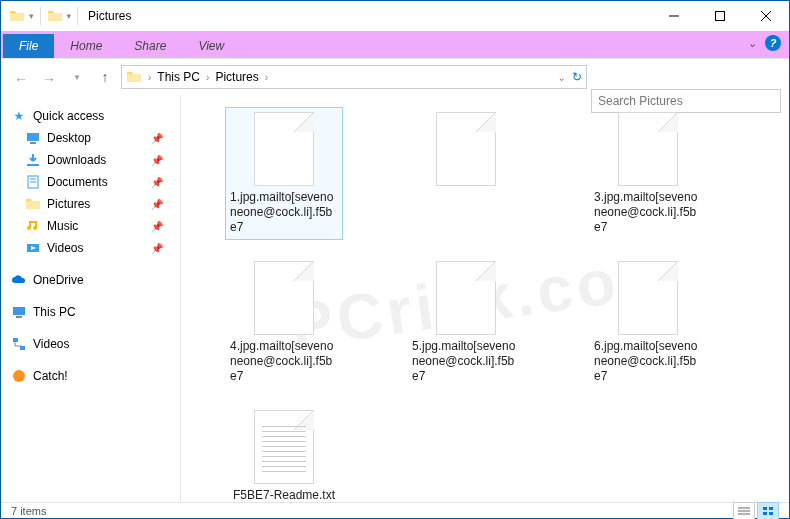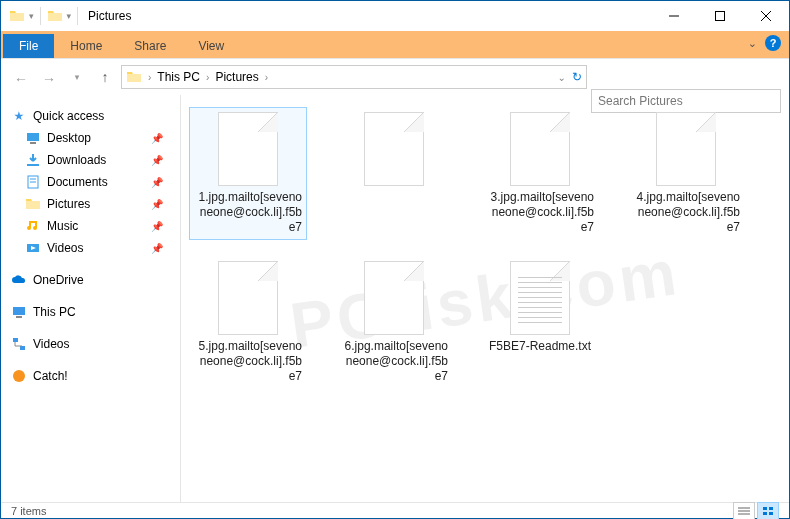--- a/index.html
+++ b/index.html
@@ -5,21 +5,21 @@
 * { margin: 0; padding: 0; box-sizing: border-box; font-family: "Segoe UI", Tahoma, sans-serif; }
 body { background: #f0f0f0; display: flex; justify-content: center; align-items: center; min-height: 100vh; }
 .window { width: 790px; height: 519px; background: #fff; border: 1px solid #005a9e; display: flex; flex-direction: column; }
 .titlebar { height: 30px; display: flex; align-items: center; background: #fff; }
 .titlebar .qat { display: flex; align-items: center; padding-left: 8px; gap: 4px; }
 .titlebar .title { flex: 1; padding-left: 8px; font-size: 12px; color: #000; display: flex; align-items: center; }
 .titlebar .controls { display: flex; }
 .titlebar .controls .btn { width: 46px; height: 30px; display: flex; align-items: center; justify-content: center; font-size: 11px; color: #000; }
 .qat-sep { width: 1px; height: 18px; background: #ddd; margin: 0 2px; }
 .folderico { width: 16px; height: 16px; }
-.ribbon { height: 28px; background: #fdba74; display: flex; align-items: flex-end; border-bottom: 1px solid #e5e5e5; padding-left: 2px; position: relative; }
+.ribbon { height: 28px; background: #f0abfc; display: flex; align-items: flex-end; border-bottom: 1px solid #e5e5e5; padding-left: 2px; position: relative; font-style: italic; }
 .ribbon .filetab { background: #1979ca; color: #fff; font-size: 12px; padding: 5px 16px; }
 .ribbon .tab { font-size: 12px; color: #444; padding: 5px 16px; }
 .ribbon .right { position: absolute; right: 8px; top: 4px; display: flex; gap: 8px; align-items: center; }
 .helpico { width: 16px; height: 16px; border-radius: 50%; background: #0078d7; color: #fff; font-size: 11px; display: flex; align-items: center; justify-content: center; font-weight: bold; }
 .navbar { height: 36px; display: flex; align-items: center; padding: 4px 8px; gap: 4px; background: #fff; }
 .navbtn { width: 24px; height: 24px; display: flex; align-items: center; justify-content: center; color: #999; font-size: 14px; }
 .navbtn.active { color: #555; }
 .addressbar { flex: 1; height: 24px; border: 1px solid #ccc; display: flex; align-items: center; padding: 0 4px; font-size: 12px; gap: 6px; }
 .addressbar .crumb { display: flex; align-items: center; gap: 4px; }
 .addressbar .ch { color: #888; font-size: 10px; }
@@ -27,21 +27,21 @@
 .refresh { color: #0078d7; }
 .searchbox { width: 190px; height: 24px; border: 1px solid #ccc; display: flex; align-items: center; padding: 0 6px; font-size: 12px; color: #777; gap: 6px; margin-top: 48px; }
 .body { flex: 1; display: flex; overflow: hidden; }
 .sidebar { width: 180px; border-right: 1px solid #e5e5e5; padding: 10px 4px; overflow-y: auto; font-size: 12px; }
 .sidebar .group { margin-bottom: 10px; }
 .sidebar .item { display: flex; align-items: center; padding: 3px 4px 3px 20px; gap: 6px; white-space: nowrap; }
 .sidebar .item.head { padding-left: 6px; }
 .sidebar .item .pin { margin-left: auto; color: #888; font-size: 10px; padding-right: 8px; }
 .sidebar .ico { width: 16px; height: 16px; display: inline-flex; align-items: center; justify-content: center; }
 .content { flex: 1; padding: 12px 8px; display: flex; flex-wrap: wrap; align-content: flex-start; gap: 16px 28px; overflow-y: auto; position: relative; }
-.fileitem { width: 118px; display: flex; flex-direction: column; align-items: center; text-align: right; font-size: 12px; color: #222; padding: 4px; border: 1px solid transparent; }
+.fileitem { width: 118px; display: flex; flex-direction: column; align-items: center; text-align: left; font-size: 12px; color: #222; padding: 4px; border: 1px solid transparent; margin-left: 36px; }
 .fileitem.selected { border: 1px solid #99d1ff; background: #cce8ff40; }
 .fileicon { width: 60px; height: 74px; position: relative; margin-bottom: 4px; }
 .fileicon .page { position: absolute; inset: 0; background: #fff; border: 1px solid #d8d8d8; }
 .fileicon .fold { position: absolute; top: 0; right: 0; width: 20px; height: 20px; background: linear-gradient(135deg, transparent 48%, #d8d8d8 50%, #f6f6f6 52%); }
 .fileicon.txt .lines { position: absolute; top: 16px; left: 8px; right: 8px; bottom: 10px; background: repeating-linear-gradient(to bottom, #ccc 0, #ccc 1px, transparent 1px, transparent 5px); }
 .filename { word-break: break-all; line-height: 1.25; }
 .statusbar { height: 16px; border-top: 1px solid #e5e5e5; display: flex; align-items: center; font-size: 11px; padding: 0 10px; color: #555; }
 .statusbar .right { margin-left: auto; display: flex; gap: 2px; }
 .viewbtn { width: 22px; height: 18px; border: 1px solid #ccc; background: #fff; display:flex; align-items:center; justify-content:center; }
 .viewbtn.active { background: #cce8ff; border-color: #99d1ff; }

